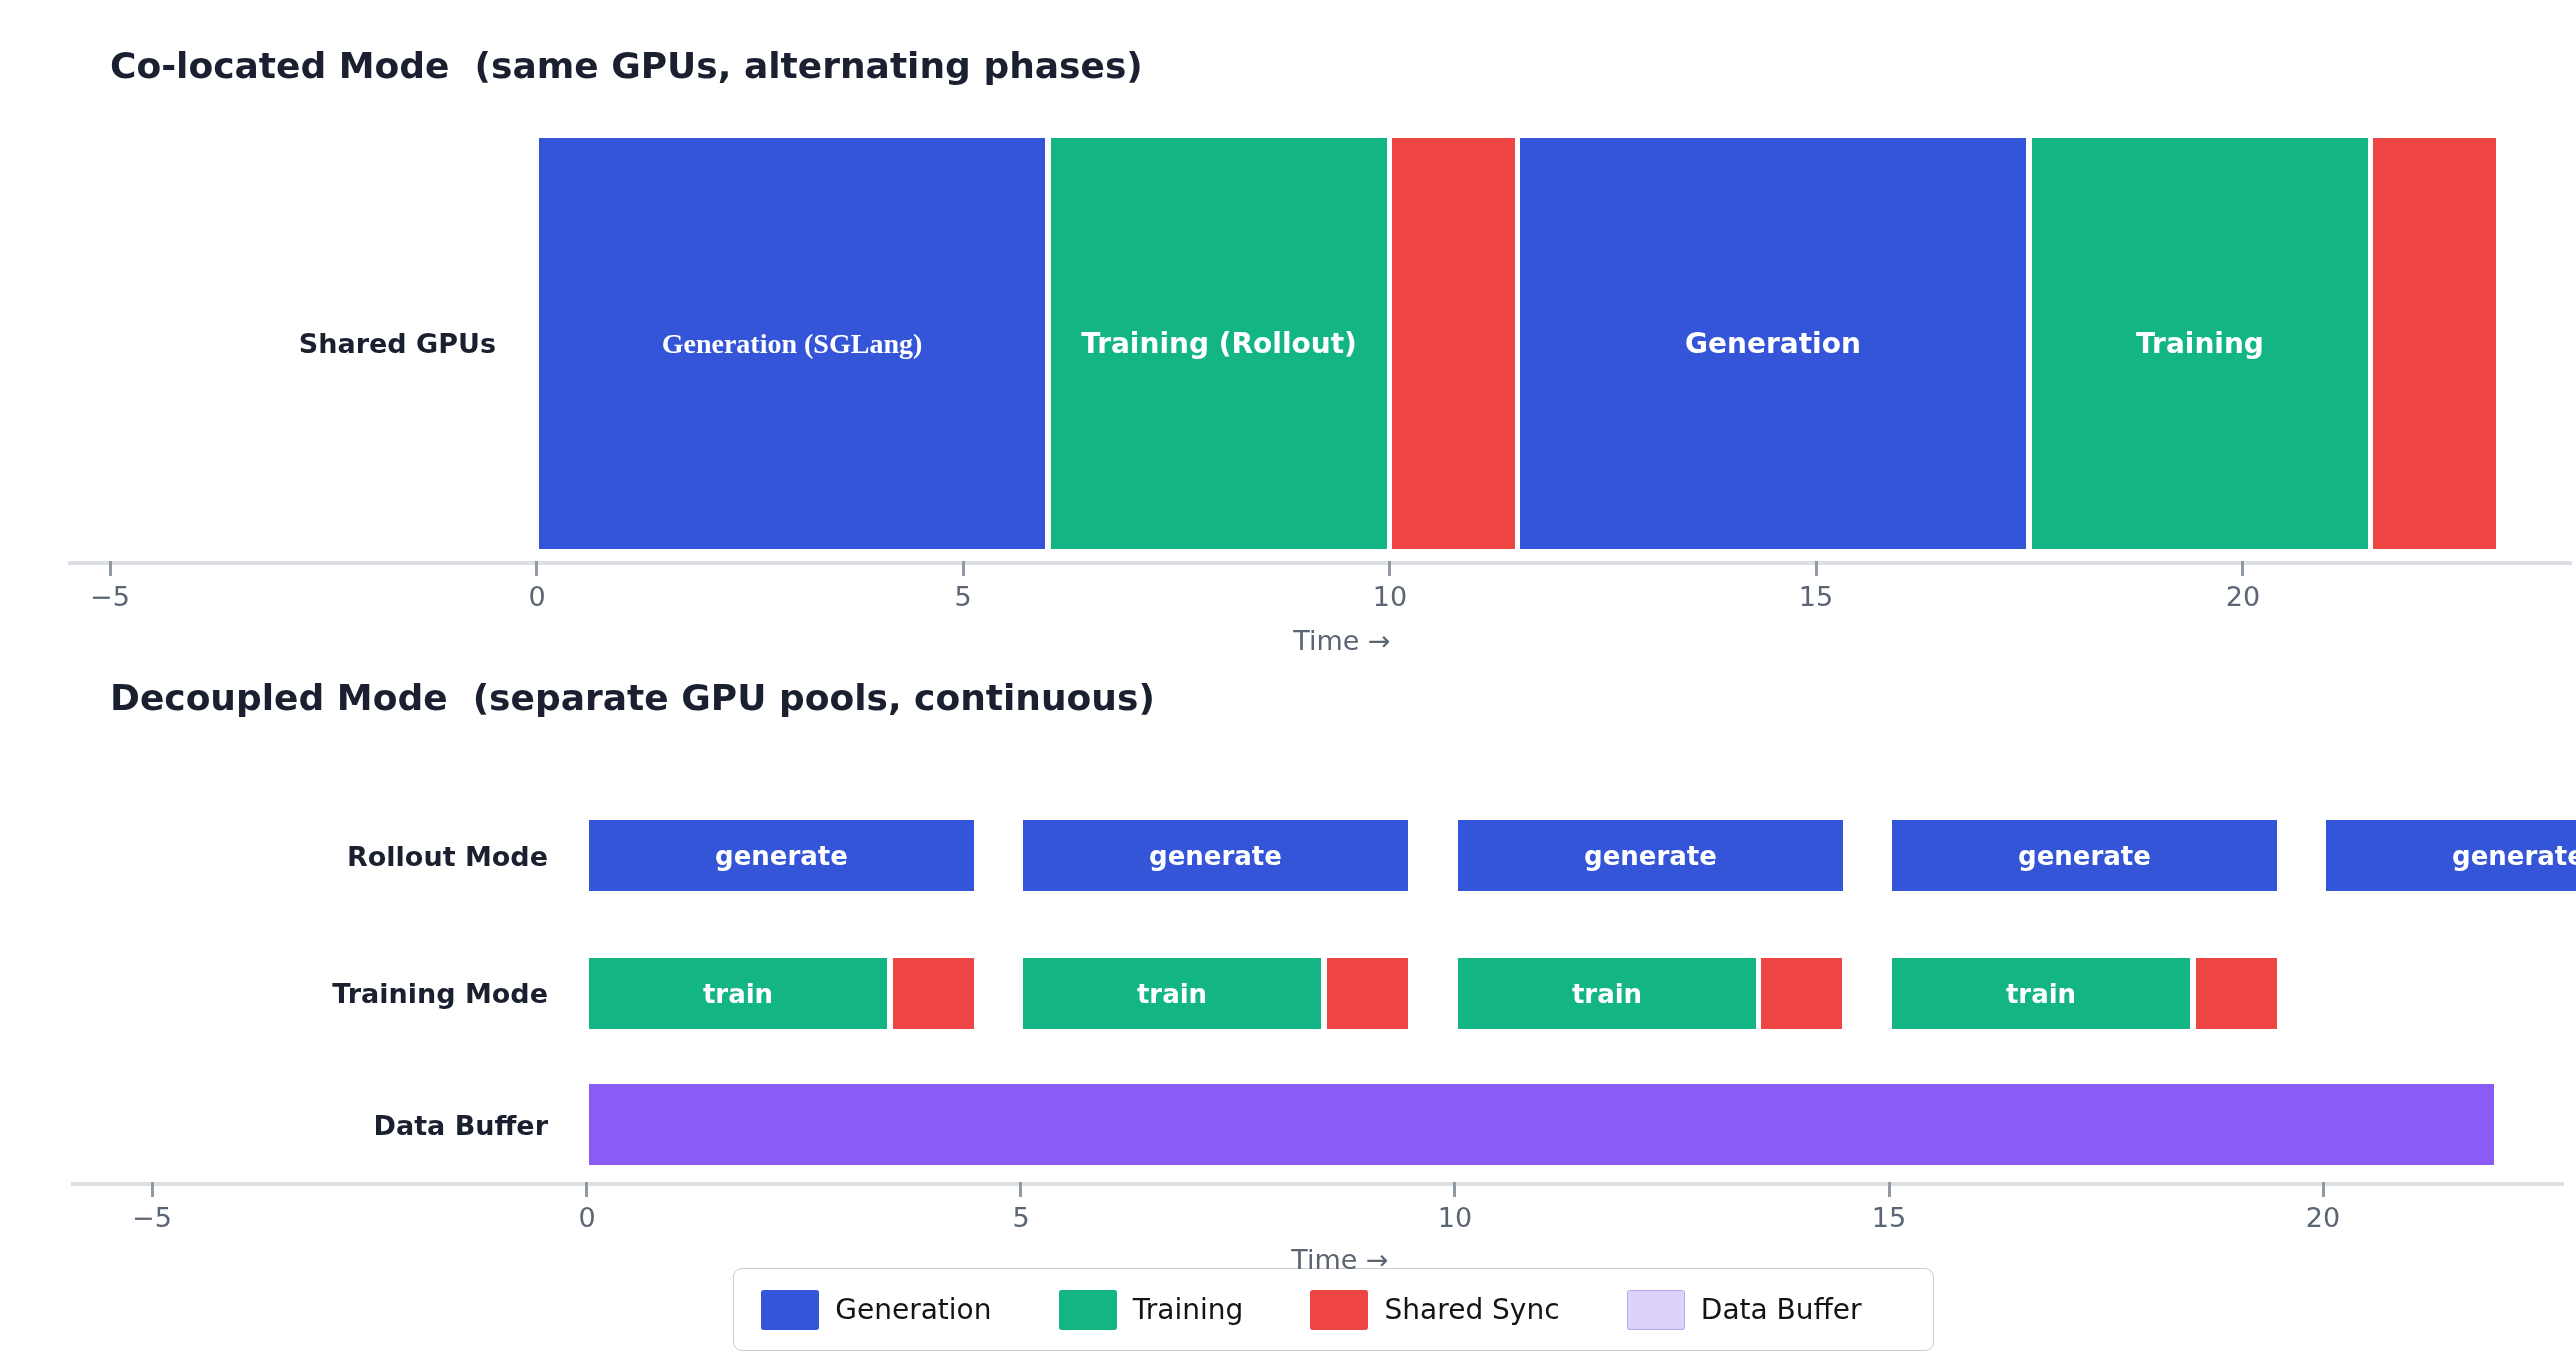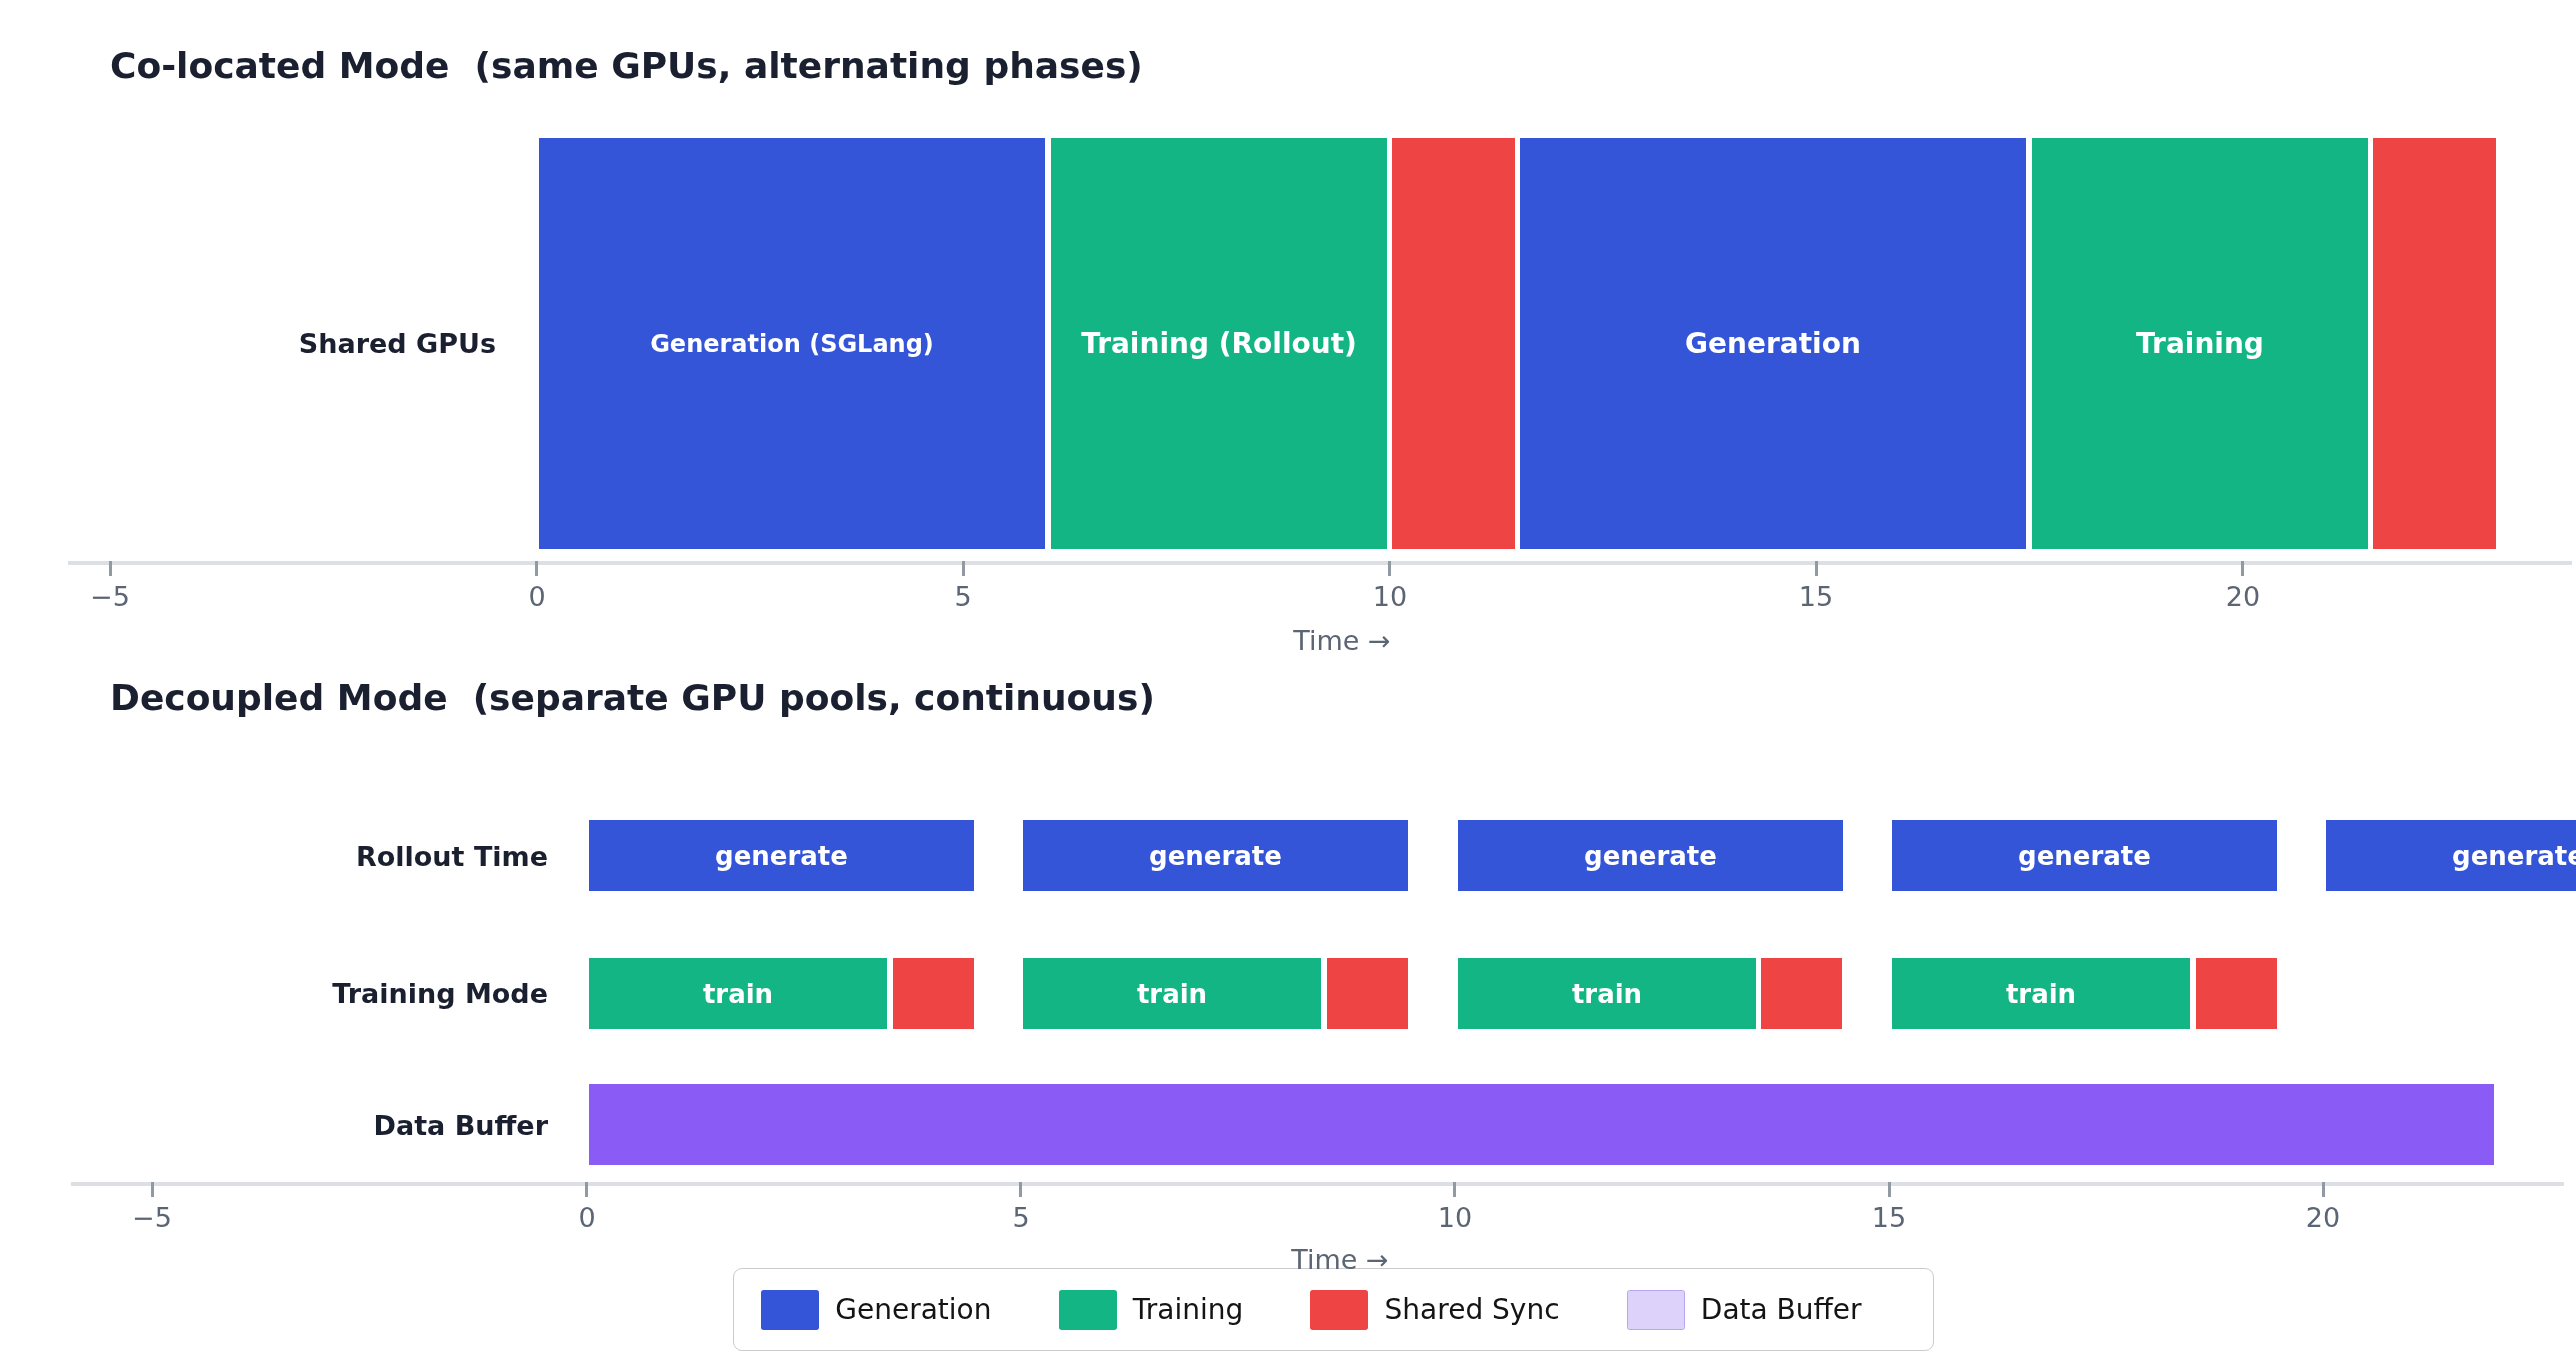--- a/index.html
+++ b/index.html
@@ -66,21 +66,21 @@
         <span class="legend-swatch" style="background: rgb(239, 68, 68);"></span>
         <span class="legend-label">Shared Sync</span>
       </div>
       <div class="legend-item">
         <span class="legend-swatch" style="background: rgb(221, 211, 250); border: 1.8px solid rgb(185, 165, 242);"></span>
         <span class="legend-label">Data Buffer</span>
       </div>
     </div>
 <div class="clip" style="top: 127px; width: 2535px; height: 436px;">
       <div class="bar" style="left: 503px; width: 506px; top: 11px; height: 411px; background: rgb(52, 85, 216);">
-        <span class="bar-label" style="font-size: 24px;">Generation (SGLang)</span>
+        <span class="bar-label" style="font-size: 28px; font-family: Liberation Serif, serif;">Generation (SGLang)</span>
       </div>
       <div class="bar" style="left: 1015px; width: 336px; top: 11px; height: 411px; background: rgb(18, 181, 131);">
         <span class="bar-label" style="font-size: 28px;">Training (Rollout)</span>
       </div>
       <div class="bar" style="left: 1356px; width: 123px; top: 11px; height: 411px; background: rgb(239, 68, 68);"></div>
       <div class="bar" style="left: 1484px; width: 506px; top: 11px; height: 411px; background: rgb(52, 85, 216);">
         <span class="bar-label" style="font-size: 28px;">Generation</span>
       </div>
       <div class="bar" style="left: 1996px; width: 336px; top: 11px; height: 411px; background: rgb(18, 181, 131);">
         <span class="bar-label" style="font-size: 28px;">Training</span>
@@ -129,21 +129,21 @@
       <div class="bar" style="left: 1422px; width: 298px; top: 147px; height: 71px; background: rgb(18, 181, 131);">
         <span class="bar-label" style="font-size: 26px;">train</span>
       </div>
       <div class="bar" style="left: 1725px; width: 81px; top: 147px; height: 71px; background: rgb(239, 68, 68);"></div>
       <div class="bar" style="left: 1856px; width: 298px; top: 147px; height: 71px; background: rgb(18, 181, 131);">
         <span class="bar-label" style="font-size: 26px;">train</span>
       </div>
       <div class="bar" style="left: 2160px; width: 81px; top: 147px; height: 71px; background: rgb(239, 68, 68);"></div>
       <div class="bar" style="left: 553px; width: 1905px; top: 273px; height: 81px; background: rgb(138, 91, 245);"></div>
     </div>
-    <div class="row-label" style="left: 0px; width: 512px; top: 856px;">Rollout Time</div>
+    <div class="row-label" style="left: 0px; width: 512px; top: 856px;">Rollout Mode</div>
     <div class="row-label" style="left: 0px; width: 512px; top: 993px;">Training Mode</div>
     <div class="row-label" style="left: 0px; width: 512px; top: 1125px;">Data Buffer</div>
     <div class="spine" style="left: 35px; width: 2493px; top: 1182px;"></div>
     <div class="tick-mark" style="left: 115px; top: 1182px; height: 14.5px;"></div>
     <div class="tick-label" style="left: 116px; top: 1202px;">−5</div>
     <div class="tick-mark" style="left: 549px; top: 1182px; height: 14.5px;"></div>
     <div class="tick-label" style="left: 551px; top: 1202px;">0</div>
     <div class="tick-mark" style="left: 983px; top: 1182px; height: 14.5px;"></div>
     <div class="tick-label" style="left: 985px; top: 1202px;">5</div>
     <div class="tick-mark" style="left: 1417px; top: 1182px; height: 14.5px;"></div>

